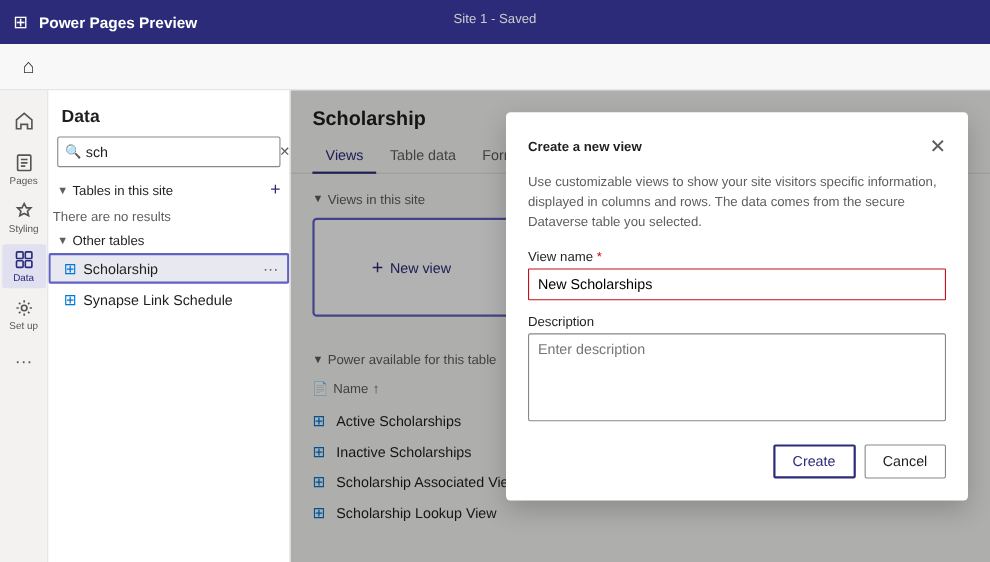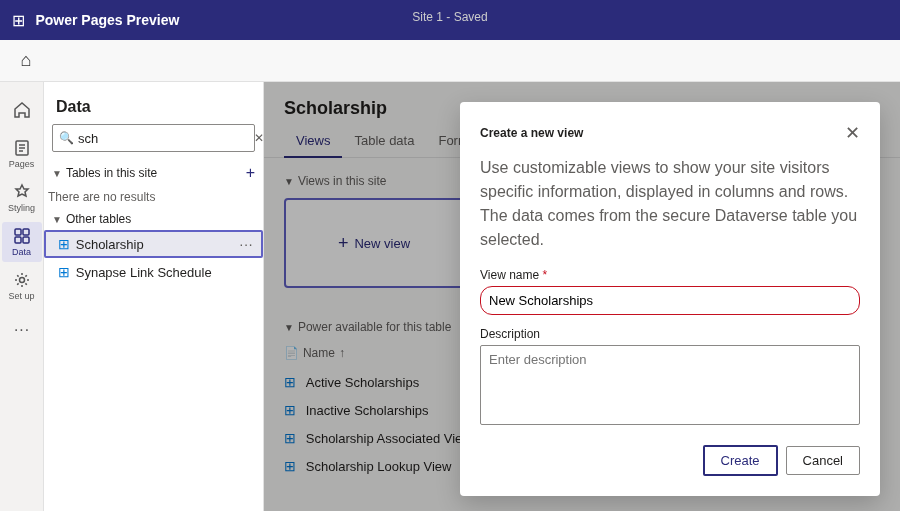--- a/index.html
+++ b/index.html
@@ -180,35 +180,35 @@
       width: 420px;
       box-shadow: 0 8px 24px rgba(0,0,0,0.2);
       padding: 20px;
     }
     .modal-header {
       display: flex; align-items: center; justify-content: space-between;
       margin-bottom: 12px;
     }
     .modal-title { font-size: 12px; font-weight: 600; color: #201f1e; }
     .modal-close { cursor: pointer; color: #605e5c; font-size: 18px; }
-    .modal-desc { font-size: 16px; color: #605e5c; margin-bottom: 16px; line-height: 1.5; }
+    .modal-desc { font-size: 12px; color: #605e5c; margin-bottom: 16px; line-height: 1.5; }
 
     .form-label { font-size: 12px; color: #201f1e; margin-bottom: 4px; }
     .form-label-required::after { content: ' *'; color: #c50f1f; }
     .form-input {
-      width: 100%; border: 1.5px solid #c50f1f; border-radius: 12px;
+      width: 100%; border: 1.5px solid #c50f1f; border-radius: 1px;
       padding: 6px 8px; font-size: 13px; outline: none; margin-bottom: 12px;
     }
     .form-textarea {
       width: 100%; border: 1px solid #8a8886; border-radius: 2px;
       padding: 6px 8px; font-size: 13px; outline: none; resize: none; height: 80px;
       color: #a19f9d;
     }
     .modal-footer {
-      display: flex; justify-content: flex-end; gap: 8px; margin-top: 16px; align-items: center;
+      display: flex; justify-content: flex-end; gap: 8px; margin-top: 16px;
     }
     .btn-primary {
       background: white; color: #2b2b7a; border: 2px solid #2b2b7a;
       padding: 6px 16px; border-radius: 2px; cursor: pointer; font-size: 13px; font-weight: 500;
     }
     .btn-secondary {
       background: white; color: #201f1e; border: 1px solid #8a8886;
       padding: 6px 16px; border-radius: 2px; cursor: pointer; font-size: 13px;
     }
 

